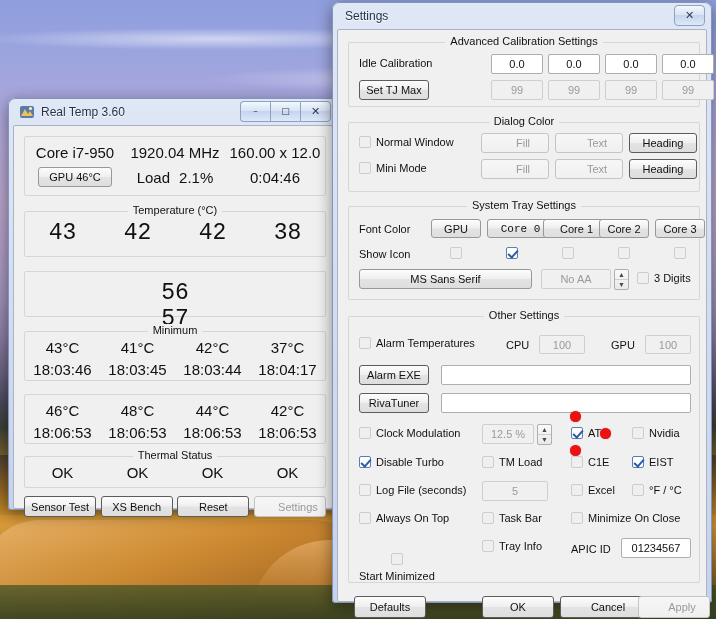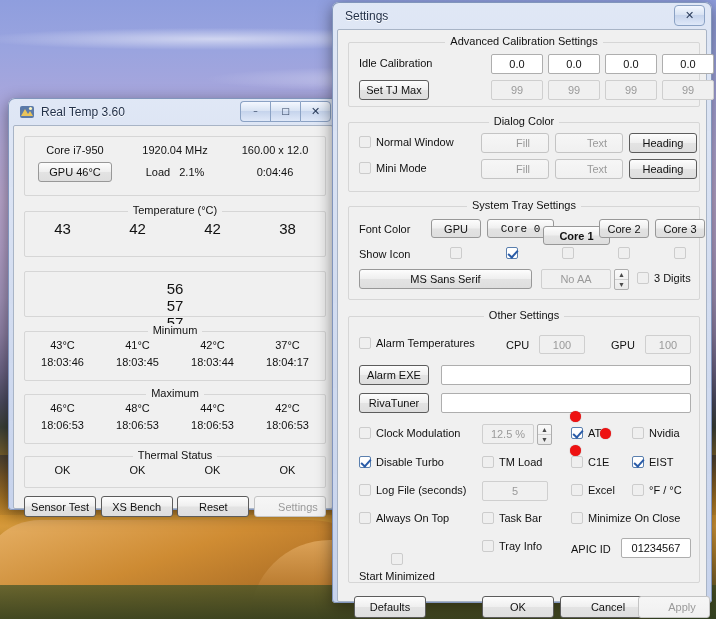--- a/index.html
+++ b/index.html
@@ -86,22 +86,22 @@
     box-sizing:border-box;overflow:hidden;}
   .spin div{flex:1;display:flex;align-items:center;justify-content:center;font-size:7px;color:#4a4a4a;}
   .spin div:first-child{border-bottom:1px solid #cfcfcf;}
 
   .dot{position:absolute;width:11px;height:11px;border-radius:50%;background:#ee1111;
     box-shadow:0 0 1px rgba(120,0,0,.6);}
 
   
   .rt-row{display:flex;}
   .rt-cell{flex:1;text-align:center;}
-  .big{font-size:15px;color:#111;}
-  .sm{font-size:11px;color:#111;}
+  .big{font-size:23px;color:#111;font-family:Liberation Mono, monospace;}
+  .sm{font-size:15px;color:#111;}
 </style>
 </head>
 <body>
 
 <div id="desktop">
   <div class="cloud1"></div>
   <div class="cloud2"></div>
   <div class="cloud3"></div>
   <div class="shade"></div>
   <div class="rockA"></div>
@@ -183,21 +183,20 @@
         </div>
         <div class="rt-row" style="padding-top:5px;">
           <div class="rt-cell"><span class="sm">18:03:46</span></div>
           <div class="rt-cell"><span class="sm">18:03:45</span></div>
           <div class="rt-cell"><span class="sm">18:03:44</span></div>
           <div class="rt-cell"><span class="sm">18:04:17</span></div>
         </div>
       </div>
 
       <div class="group" style="position:absolute;left:10px;top:268px;width:300px;height:48px;">
-        <div class="glabel"><span>Maximum</span></div>
         <div class="rt-row" style="padding-top:7px;">
           <div class="rt-cell"><span class="sm">46°C</span></div>
           <div class="rt-cell"><span class="sm">48°C</span></div>
           <div class="rt-cell"><span class="sm">44°C</span></div>
           <div class="rt-cell"><span class="sm">42°C</span></div>
         </div>
         <div class="rt-row" style="padding-top:5px;">
           <div class="rt-cell"><span class="sm">18:06:53</span></div>
           <div class="rt-cell"><span class="sm">18:06:53</span></div>
           <div class="rt-cell"><span class="sm">18:06:53</span></div>
@@ -275,21 +274,21 @@
         <div class="btn disabled" style="position:absolute;left:206px;top:36px;width:68px;height:20px;">Text</div>
         <div class="btn strong" style="position:absolute;left:280px;top:36px;width:68px;height:20px;">Heading</div>
       </div>
 
       <div class="group" style="position:absolute;left:10px;top:176px;width:350px;height:92px;">
         <div class="glabel"><span>System Tray Settings</span></div>
 
         <div class="lbl" style="position:absolute;left:10px;top:16px;">Font Color</div>
         <div class="btn" style="position:absolute;left:82px;top:12px;width:50px;height:19px;">GPU</div>
         <div class="btn" style="position:absolute;left:138px;top:12px;width:67px;height:19px;font-family:Liberation Mono, monospace;">Core 0</div>
-        <div class="btn" style="position:absolute;left:194px;top:19px;width:67px;height:19px;font-weight:bold;">Core 1</div>
+        <div class="btn" style="position:absolute;left:194px;top:12px;width:67px;height:19px;">Core 1</div>
         <div class="btn" style="position:absolute;left:250px;top:12px;width:50px;height:19px;">Core 2</div>
         <div class="btn" style="position:absolute;left:306px;top:12px;width:50px;height:19px;">Core 3</div>
 
         <div class="lbl" style="position:absolute;left:10px;top:41px;">Show Icon</div>
         <span class="box dim" style="position:absolute;left:101px;top:40px;"></span>
         <span class="box on" style="position:absolute;left:157px;top:40px;"></span>
         <span class="box dim" style="position:absolute;left:213px;top:40px;"></span>
         <span class="box dim" style="position:absolute;left:269px;top:40px;"></span>
         <span class="box dim" style="position:absolute;left:325px;top:40px;"></span>
 

